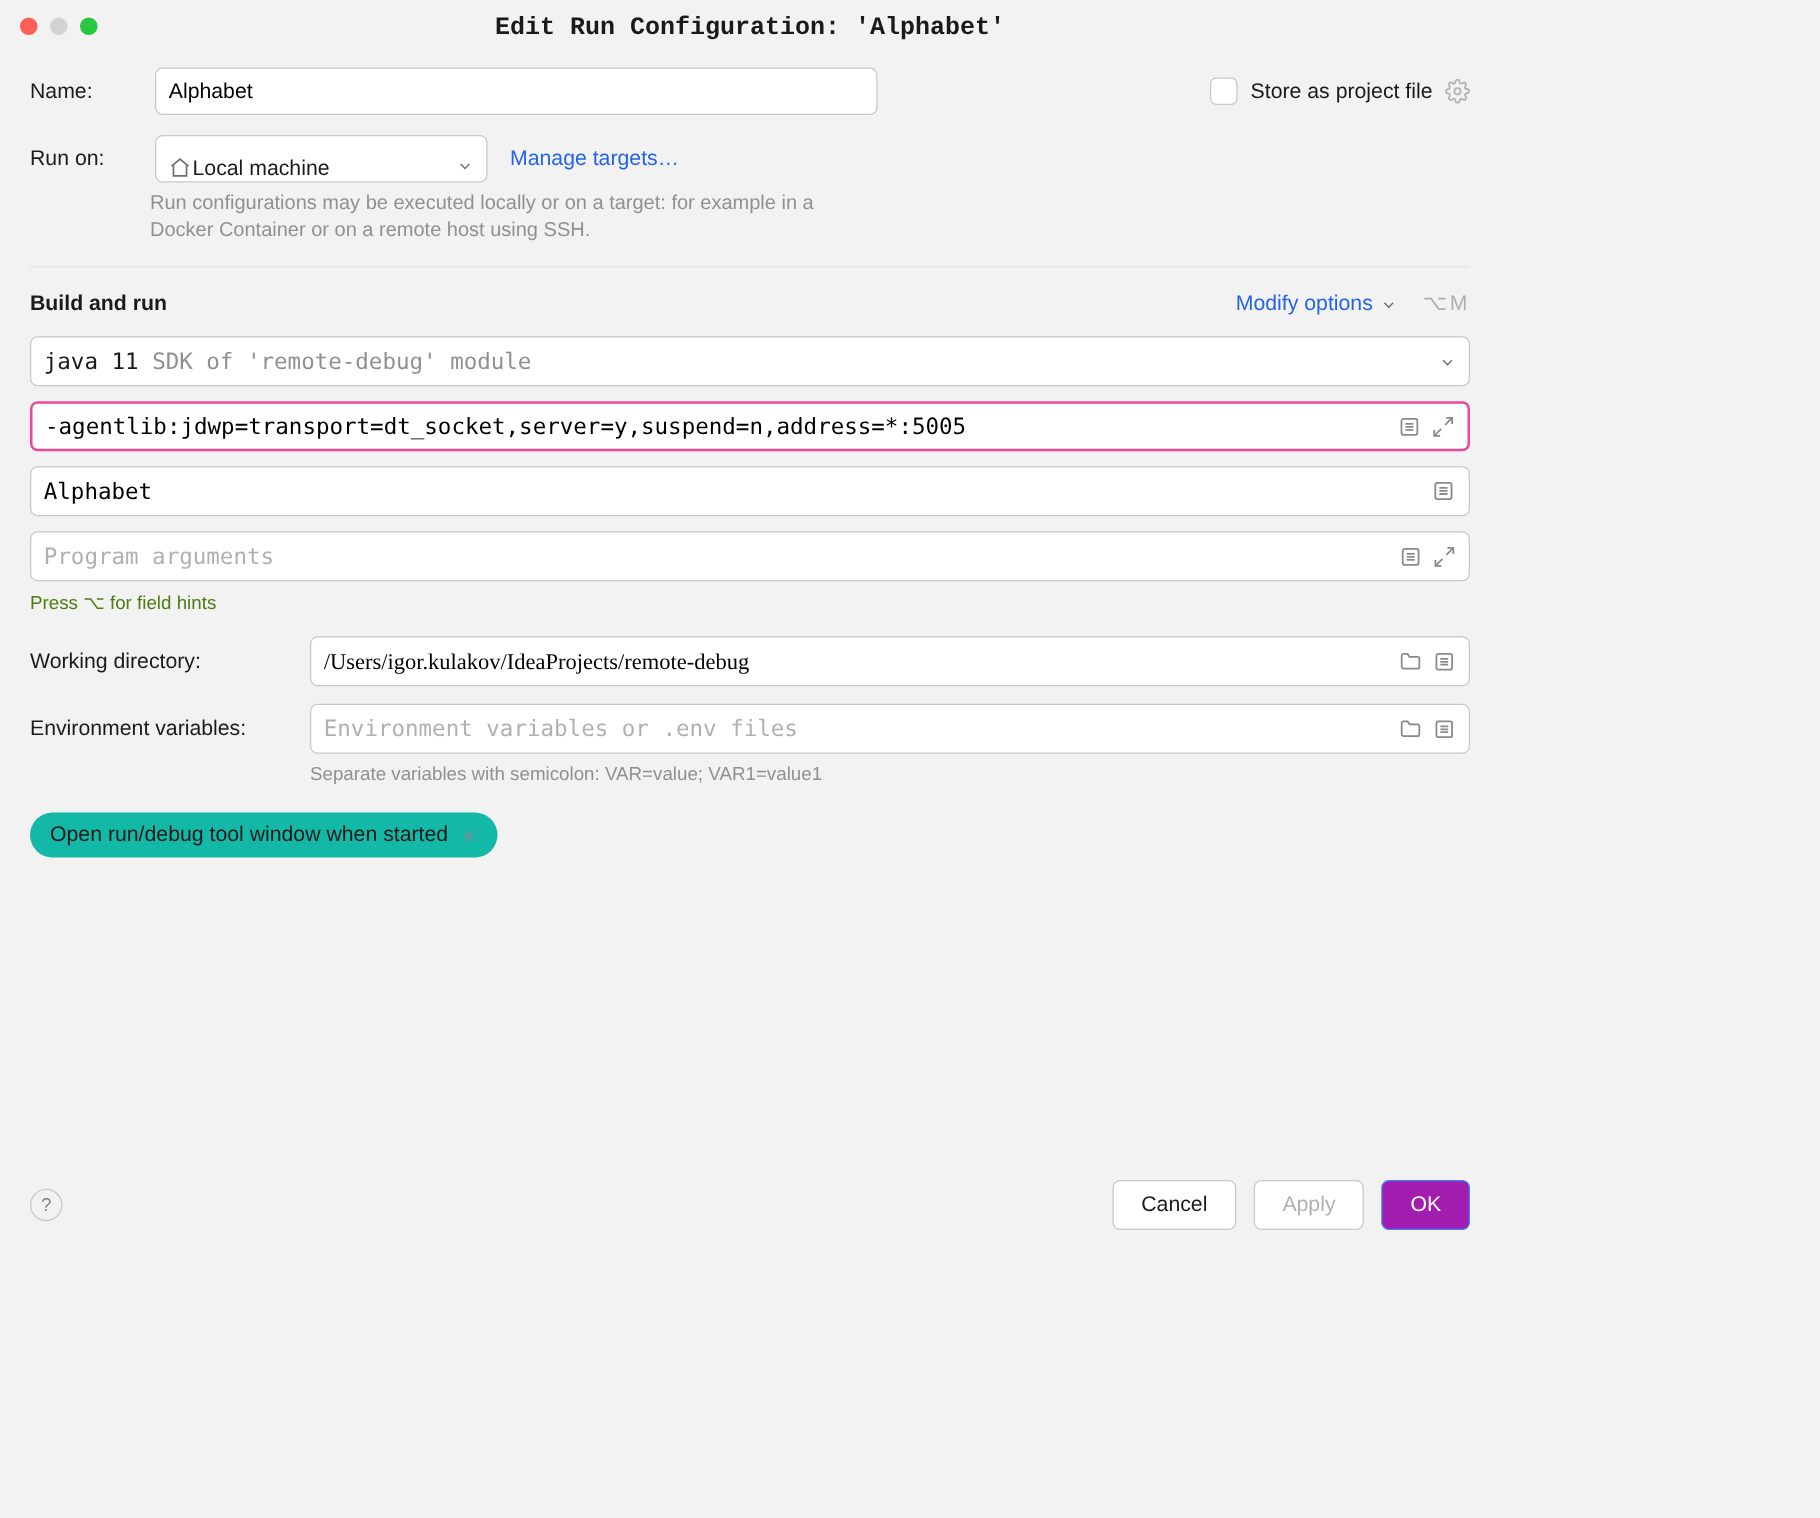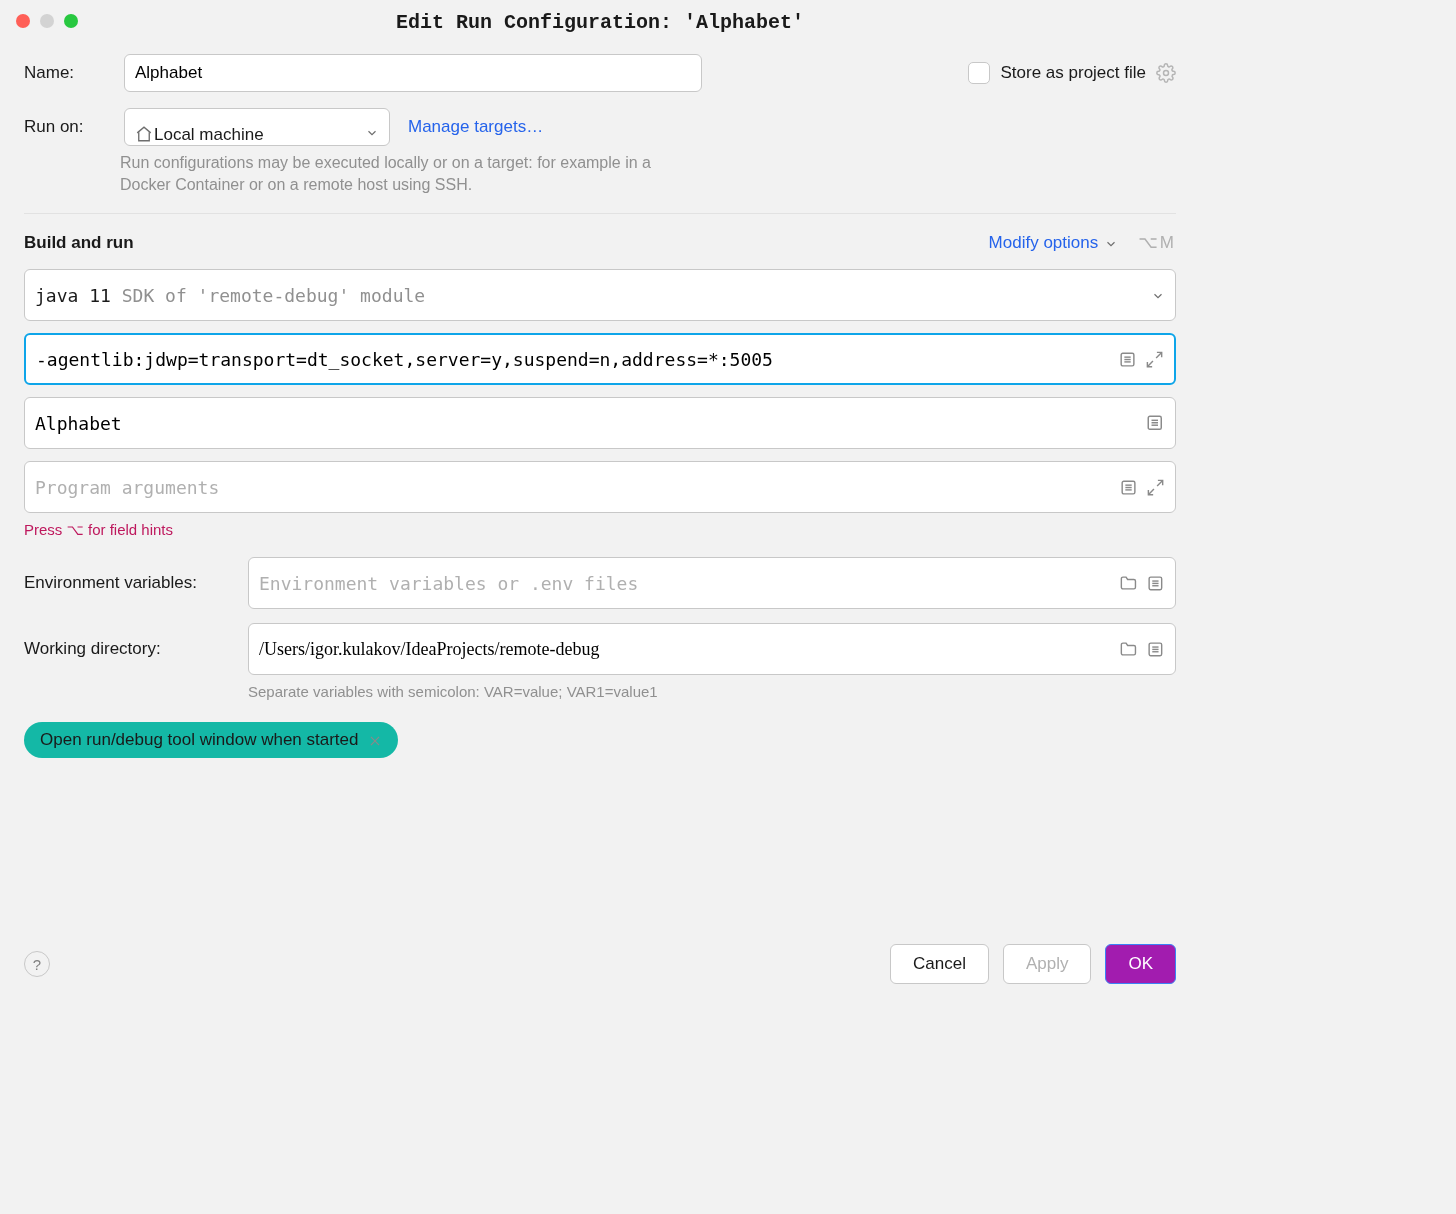--- a/index.html
+++ b/index.html
@@ -128,47 +128,47 @@
   margin-left: 14px;
   font-size: 17px;
   letter-spacing: 2px;
 }
 .full-input {
   display: flex;
   align-items: center;
   background: #fff;
   border: 1px solid #c8c8c8;
   border-radius: 6px;
-  height: 52px;
+  height: 40px;
   padding: 0 10px;
   width: 100%;
   gap: 8px;
 }
 .full-input.focused {
-  border: 2px solid #0ea5e9;
+  border: 2px solid #ec4899;
 }
 .full-input input {
   border: none; outline: none; font-size: 18px; width: 100%;
   background: transparent;
   font-family: ui-monospace, Menlo, Consolas, monospace;
 }
 .full-input .mono-val {
   font-family: ui-monospace, Menlo, Consolas, monospace;
   font-size: 18px;
   flex: 1;
   white-space: nowrap;
 }
 .full-input .mono-val .gray { color: #909090; }
 .icon-btn {
   display: flex; align-items: center; justify-content: center;
   width: 20px; height: 20px; color: #8a8a8a;
 }
 .field-stack { display: flex; flex-direction: column; gap: 12px; margin-bottom: 8px; }
 .field-hint {
-  color: #be185d;
+  color: #4d7c0f;
   font-size: 15px;
   margin-bottom: 18px;
 }
 .labeled-row {
   display: flex;
   align-items: center;
   margin-bottom: 14px;
   gap: 14px;
 }
 .labeled-row .lbl { width: 210px; font-size: 17px; }
@@ -358,43 +358,43 @@
               <line x1="21" y1="3" x2="14" y2="10"></line>
               <line x1="3" y1="21" x2="10" y2="14"></line>
             </svg>
         </span>
       </div>
     </div>
 
     <div class="field-hint">Press ⌥ for field hints</div>
 
     <div class="labeled-row">
-      <div class="lbl">Environment variables:</div>
+      <div class="lbl">Working directory:</div>
       <div class="full-input">
-        <input type="text" placeholder="Environment variables or .env files" style="">
+        <input type="text" style="font-family: -apple-system;" value="/Users/igor.kulakov/IdeaProjects/remote-debug">
         <span class="icon-btn">
           <svg viewBox="0 0 24 24" fill="none" stroke="currentColor" stroke-width="1.8">
               <path d="M3 6a2 2 0 0 1 2-2h4l2 3h8a2 2 0 0 1 2 2v8a2 2 0 0 1-2 2H5a2 2 0 0 1-2-2z"></path>
             </svg>
         </span>
         <span class="icon-btn">
           <svg viewBox="0 0 24 24" fill="none" stroke="currentColor" stroke-width="1.8">
               <rect x="4" y="4" width="16" height="16" rx="2"></rect>
               <line x1="8" y1="9" x2="16" y2="9"></line>
               <line x1="8" y1="12" x2="16" y2="12"></line>
               <line x1="8" y1="15" x2="16" y2="15"></line>
             </svg>
         </span>
       </div>
     </div>
 
     <div class="labeled-row">
-      <div class="lbl">Working directory:</div>
+      <div class="lbl">Environment variables:</div>
       <div class="full-input">
-        <input type="text" style="font-family: -apple-system;" value="/Users/igor.kulakov/IdeaProjects/remote-debug">
+        <input type="text" placeholder="Environment variables or .env files" style="">
         <span class="icon-btn">
           <svg viewBox="0 0 24 24" fill="none" stroke="currentColor" stroke-width="1.8">
               <path d="M3 6a2 2 0 0 1 2-2h4l2 3h8a2 2 0 0 1 2 2v8a2 2 0 0 1-2 2H5a2 2 0 0 1-2-2z"></path>
             </svg>
         </span>
         <span class="icon-btn">
           <svg viewBox="0 0 24 24" fill="none" stroke="currentColor" stroke-width="1.8">
               <rect x="4" y="4" width="16" height="16" rx="2"></rect>
               <line x1="8" y1="9" x2="16" y2="9"></line>
               <line x1="8" y1="12" x2="16" y2="12"></line>

